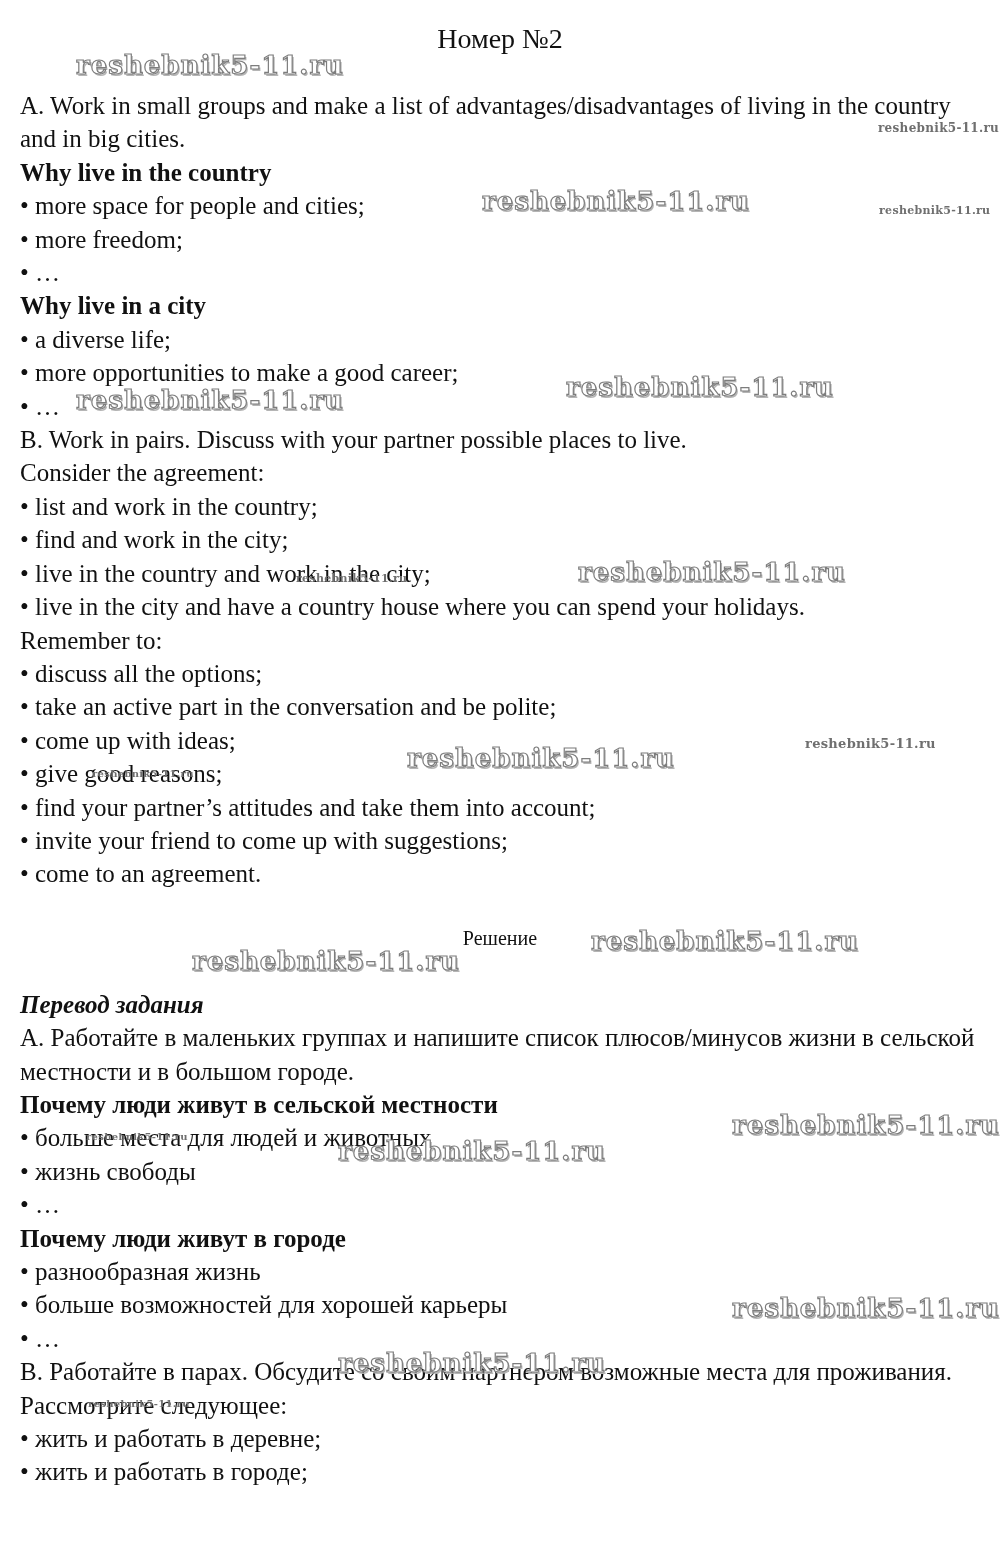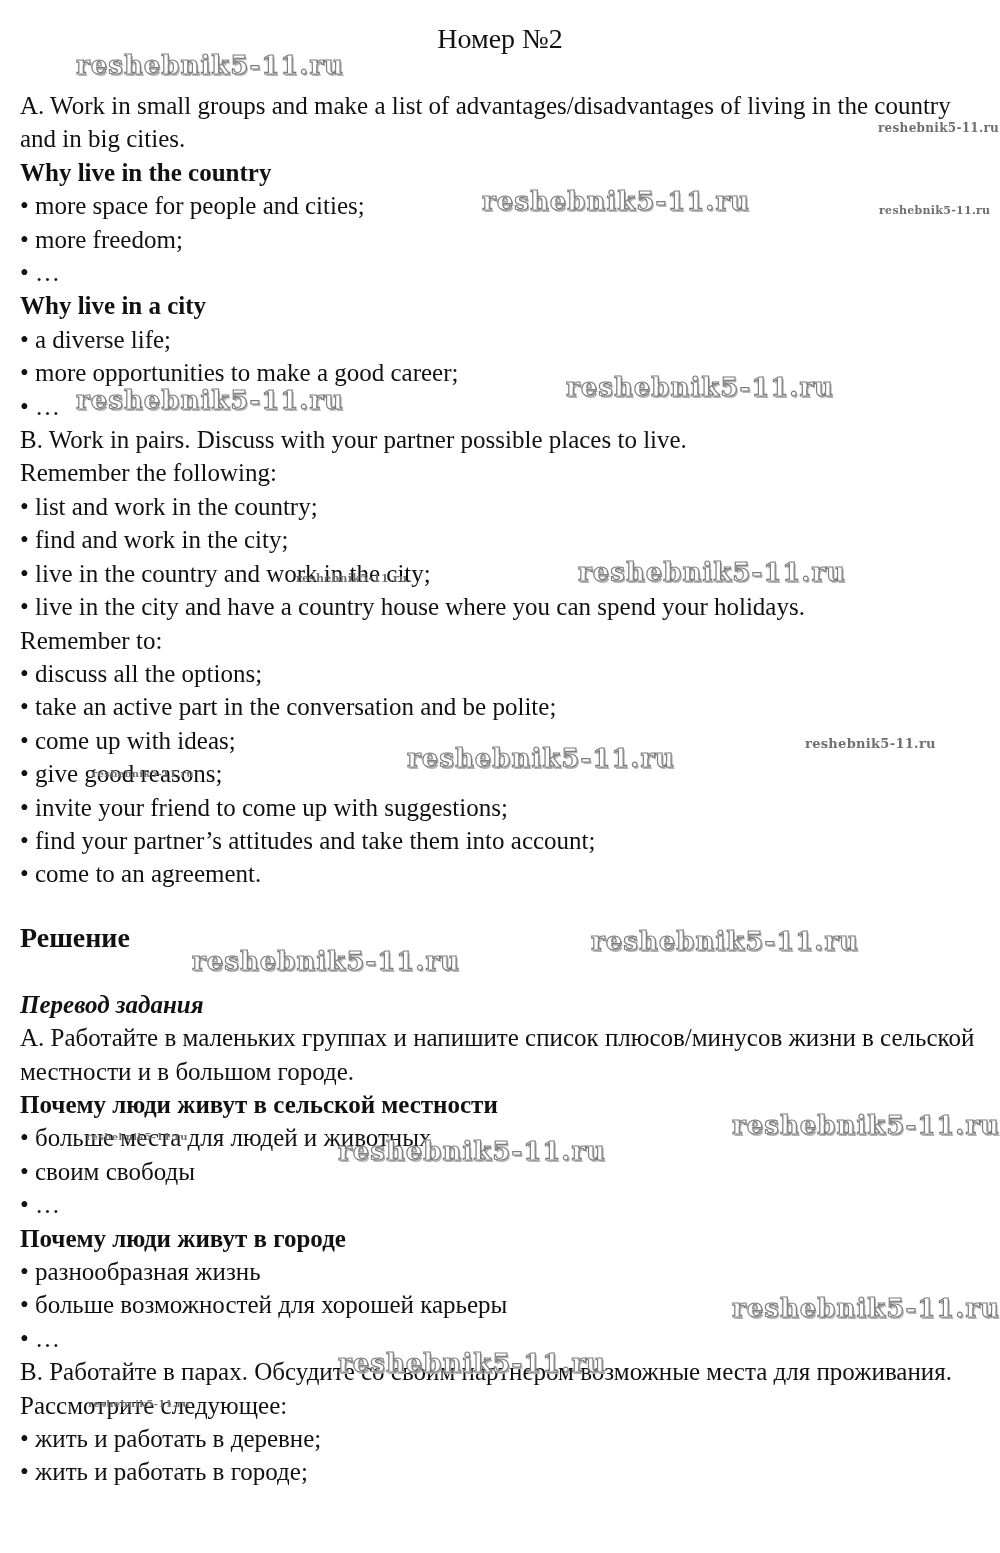--- a/index.html
+++ b/index.html
@@ -31,22 +31,23 @@
   }
   .line {
     font-size: 25px;
     line-height: 33.4px;
     white-space: normal;
   }
   .line.bold { font-weight: bold; }
   .line.italic { font-style: italic; }
   .solution-heading {
     margin: 30px 0 33px 0;
-    font-size: 28px;
-    font-weight: bold;
+    font-size: 20px;
+    font-weight: normal;
+    text-align: center;
     line-height: 34px;
   }
   
   .watermark-layer {
     position: absolute;
     inset: 0;
     z-index: 2;
     pointer-events: none;
     margin-left: 30px;
   }
@@ -102,43 +103,43 @@
         <div class="line">A. Work in small groups and make a list of advantages/disadvantages of living in the country and in big cities.</div>
         <div class="line bold">Why live in the country</div>
         <div class="line">• more space for people and cities;</div>
         <div class="line">• more freedom;</div>
         <div class="line">• …</div>
         <div class="line bold">Why live in a city</div>
         <div class="line">• a diverse life;</div>
         <div class="line">• more opportunities to make a good career;</div>
         <div class="line">• …</div>
         <div class="line">B. Work in pairs. Discuss with your partner possible places to live.</div>
-        <div class="line">Remember the following:</div>
+        <div class="line">Consider the agreement:</div>
         <div class="line">• list and work in the country;</div>
         <div class="line">• find and work in the city;</div>
         <div class="line">• live in the country and work in the city;</div>
         <div class="line">• live in the city and have a country house where you can spend your holidays.</div>
         <div class="line">Remember to:</div>
         <div class="line">• discuss all the options;</div>
         <div class="line">• take an active part in the conversation and be polite;</div>
         <div class="line">• come up with ideas;</div>
         <div class="line">• give good reasons;</div>
+        <div class="line">• find your partner’s attitudes and take them into account;</div>
         <div class="line">• invite your friend to come up with suggestions;</div>
-        <div class="line">• find your partner’s attitudes and take them into account;</div>
         <div class="line">• come to an agreement.</div>
       </div>
 
     <h2 class="solution-heading">Решение</h2>
 
     <div>
         <div class="line bold italic">Перевод задания</div>
         <div class="line">А. Работайте в маленьких группах и напишите список плюсов/минусов жизни в сельской местности и в большом городе.</div>
         <div class="line bold">Почему люди живут в сельской местности</div>
         <div class="line">• больше места для людей и животных</div>
-        <div class="line">• своим свободы</div>
+        <div class="line">• жизнь свободы</div>
         <div class="line">• …</div>
         <div class="line bold">Почему люди живут в городе</div>
         <div class="line">• разнообразная жизнь</div>
         <div class="line">• больше возможностей для хорошей карьеры</div>
         <div class="line">• …</div>
         <div class="line">В. Работайте в парах. Обсудите со своим партнером возможные места для проживания.</div>
         <div class="line">Рассмотрите следующее:</div>
         <div class="line">• жить и работать в деревне;</div>
         <div class="line">• жить и работать в городе;</div>
       </div>

